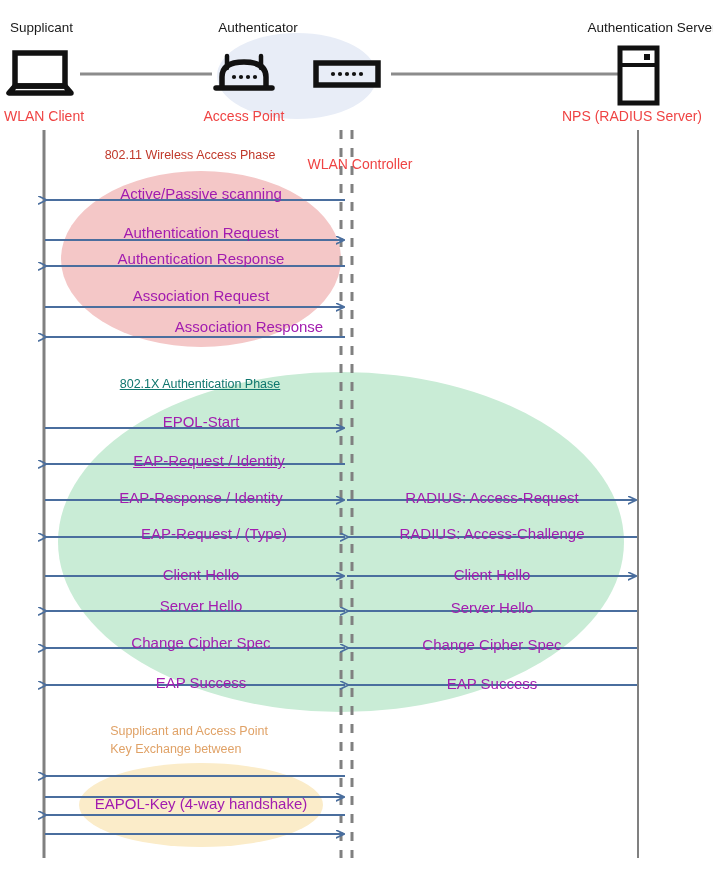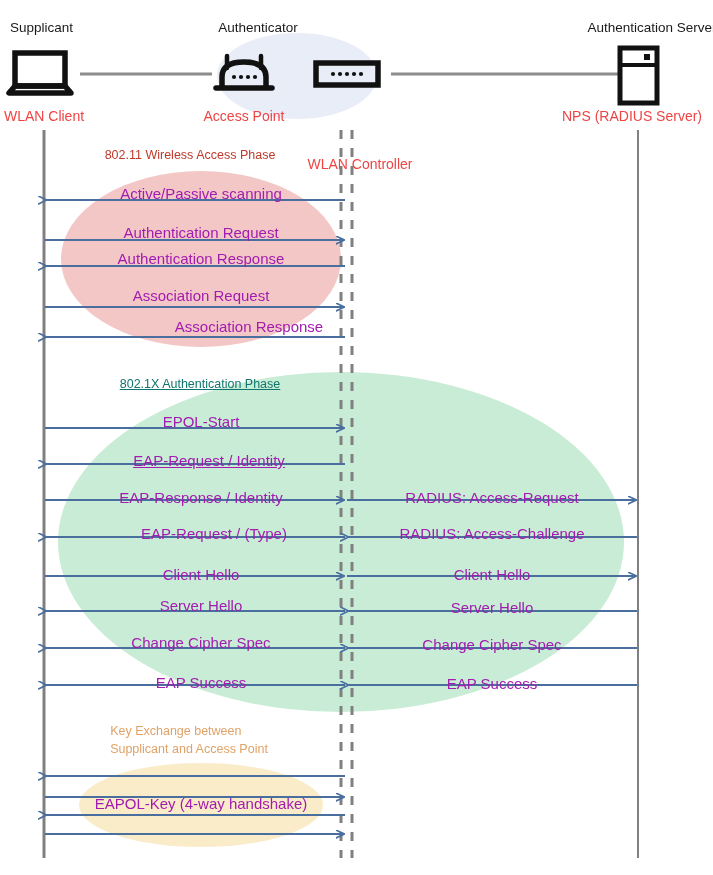--- a/index.html
+++ b/index.html
@@ -164,22 +164,22 @@
   <div class="node-sublabel" style="left:44px; top:108px; transform:translateX(-50%);">WLAN Client</div>
   <div class="node-sublabel" style="left:244px; top:108px; transform:translateX(-50%);text-align:center;">Access Point</div>
   <div class="node-sublabel" style="left:360px; top:108px; transform:translateX(-50%);margin-top:48px;">WLAN Controller</div>
   <div class="node-sublabel" style="left:632px; top:108px; transform:translateX(-50%);">NPS (RADIUS Server)</div>
 
   <div class="phase-label" style="left: 190px; top: 148px; transform: translateX(-50%); color: rgb(192, 57, 43);">802.11 Wireless Access Phase</div>
 
   <div class="phase-label" style="left: 200px; top: 377px; transform: translateX(-50%); color: #0f766e; text-decoration: underline;">802.1X Authentication Phase</div>
 
   <div class="phase-label two-line" style="left: 189px; top: 722px; transform: translateX(-50%); color: rgb(224, 162, 103);">
+    <div>Supplicant and Access Point</div>
     <div>Key Exchange between</div>
-    <div>Supplicant and Access Point</div>
   </div>
 
   <div id="msg-labels">
       <div class="msg-label" style="left: 201px; top: 185px;">Active/Passive scanning</div>
       <div class="msg-label" style="left: 201px; top: 224px;">Authentication Request</div>
       <div class="msg-label" style="left: 201px; top: 250px;">Authentication Response</div>
       <div class="msg-label" style="left: 201px; top: 287px;">Association Request</div>
       <div class="msg-label" style="left: 201px; top: 318px; margin-left: 48px;">Association Response</div>
       <div class="msg-label" style="left: 201px; top: 413px; text-align: center;">EPOL-Start</div>
       <div class="msg-label" style="left: 209px; top: 452px; text-decoration: underline;">EAP-Request / Identity</div>

